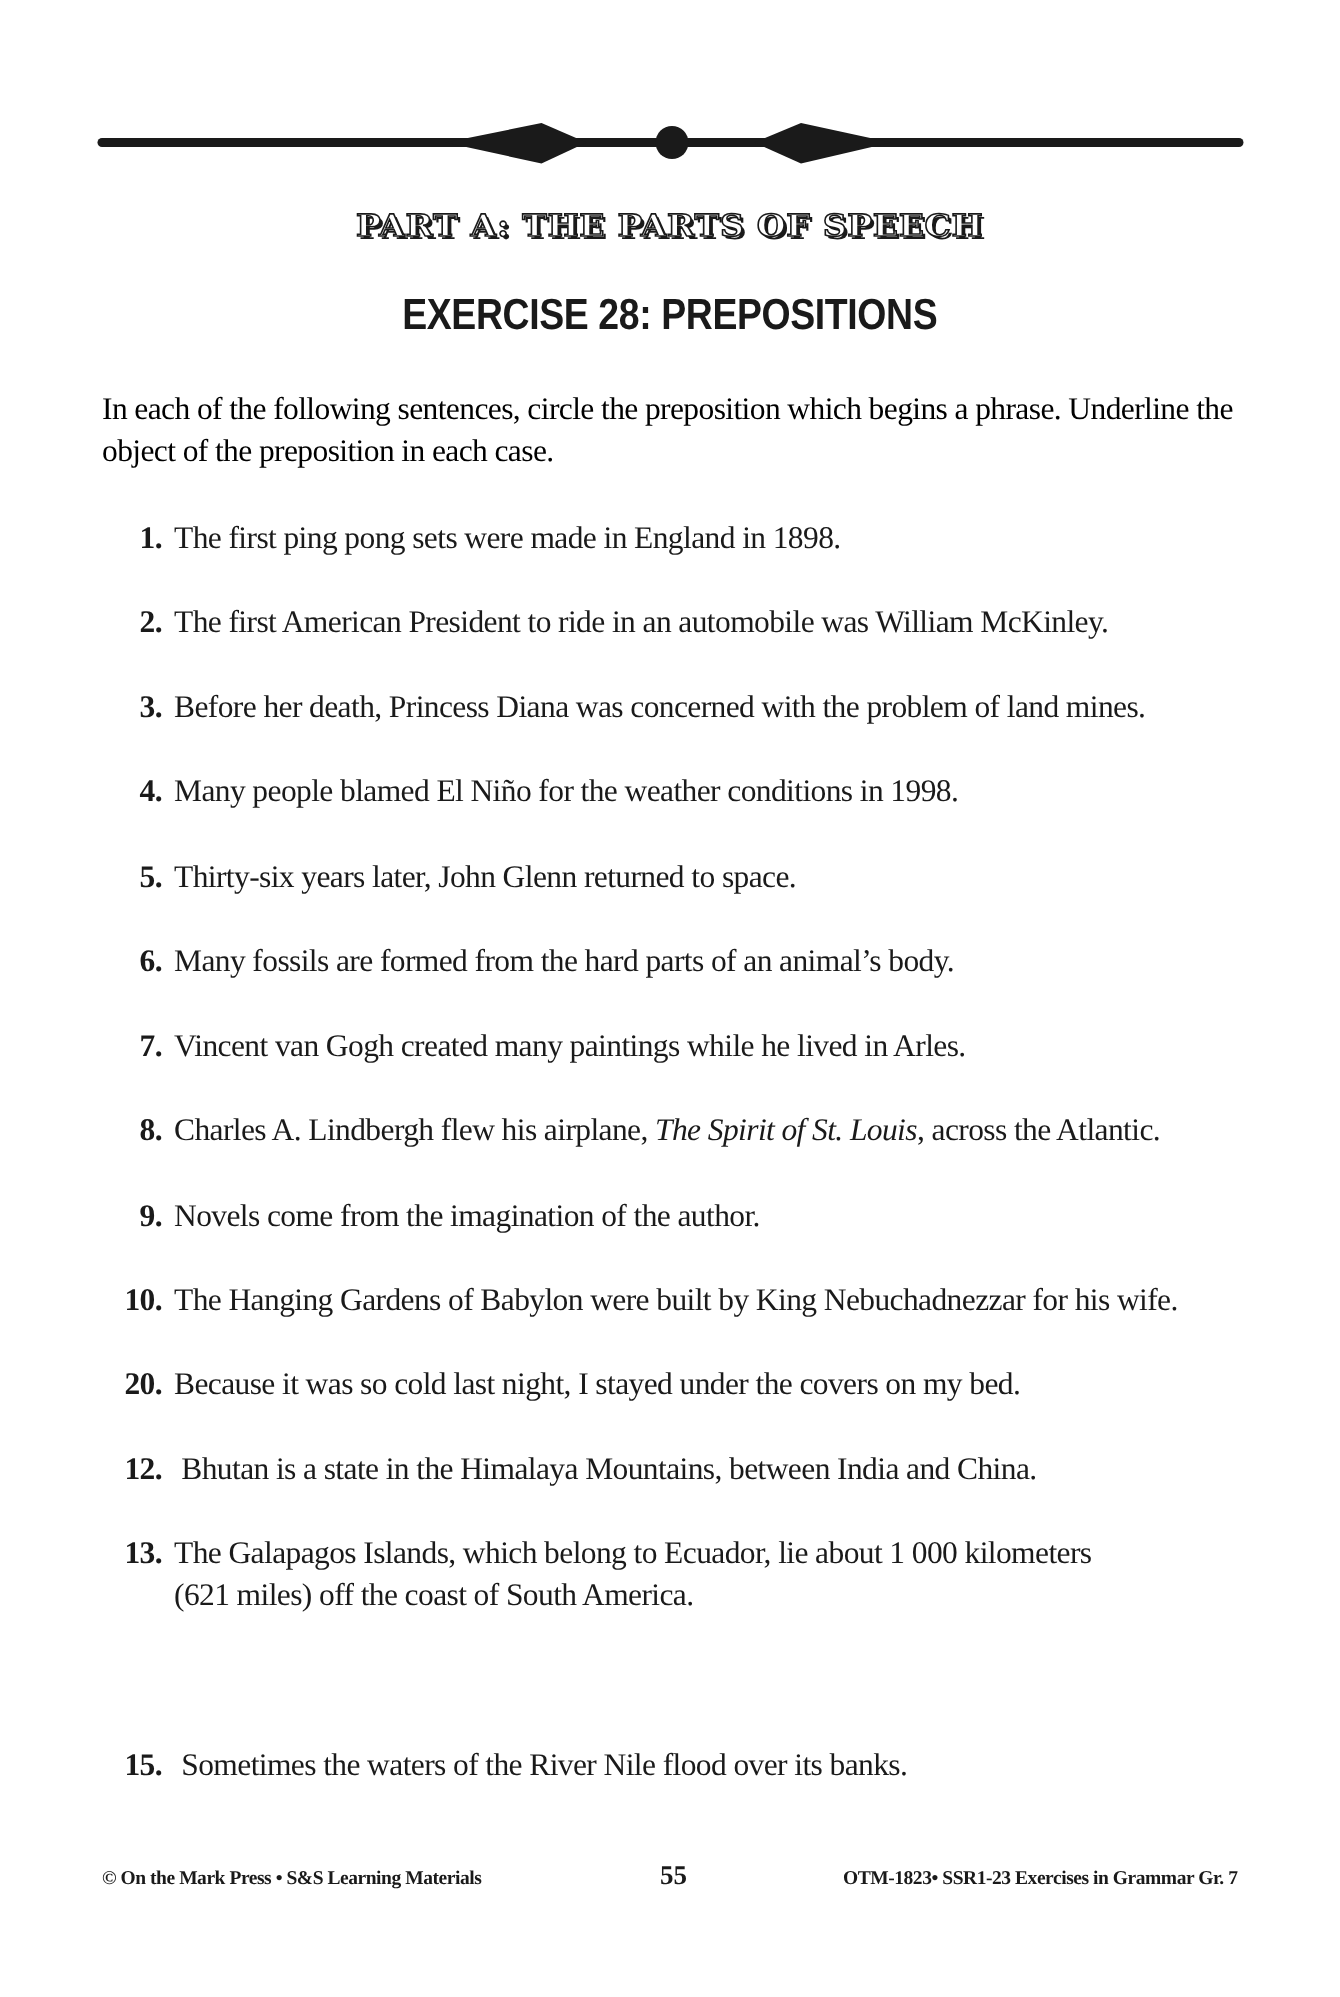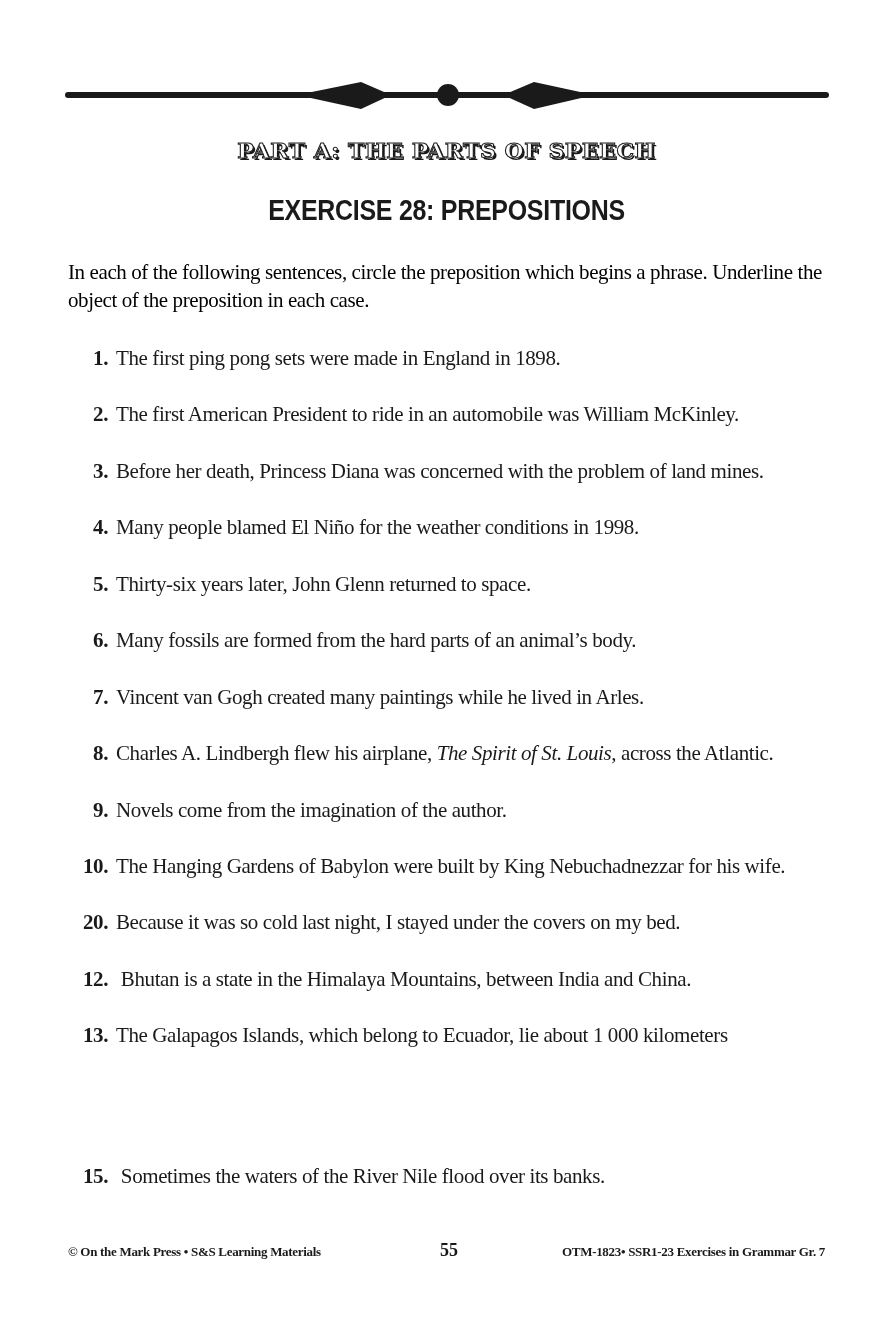--- a/index.html
+++ b/index.html
@@ -104,20 +104,21 @@
     <span class="txt">Because it was so cold last night, I stayed under the covers on my bed.</span>
   </div>
   <div class="item" style="top:965px;">
     <span class="num">12.</span>
     <span class="txt" style="white-space:pre;"> Bhutan is a state in the Himalaya Mountains, between India and China.</span>
   </div>
   <div class="item" style="top:1021px;">
     <span class="num">13.</span>
     <span class="txt">
       <span style="display:block;">The Galapagos Islands, which belong to Ecuador, lie about 1 000 kilometers</span>
+      <span style="display:block;">(621 miles) off the coast of South America.</span>
     </span>
   </div>
   <div class="item" style="top:1162px;">
     <span class="num">15.</span>
     <span class="txt" style="white-space:pre;"> Sometimes the waters of the River Nile flood over its banks.</span>
   </div>
 
   <div class="footer">
     <span class="left">© On the Mark Press • S&amp;S Learning Materials</span>
     <span class="center">55</span>

